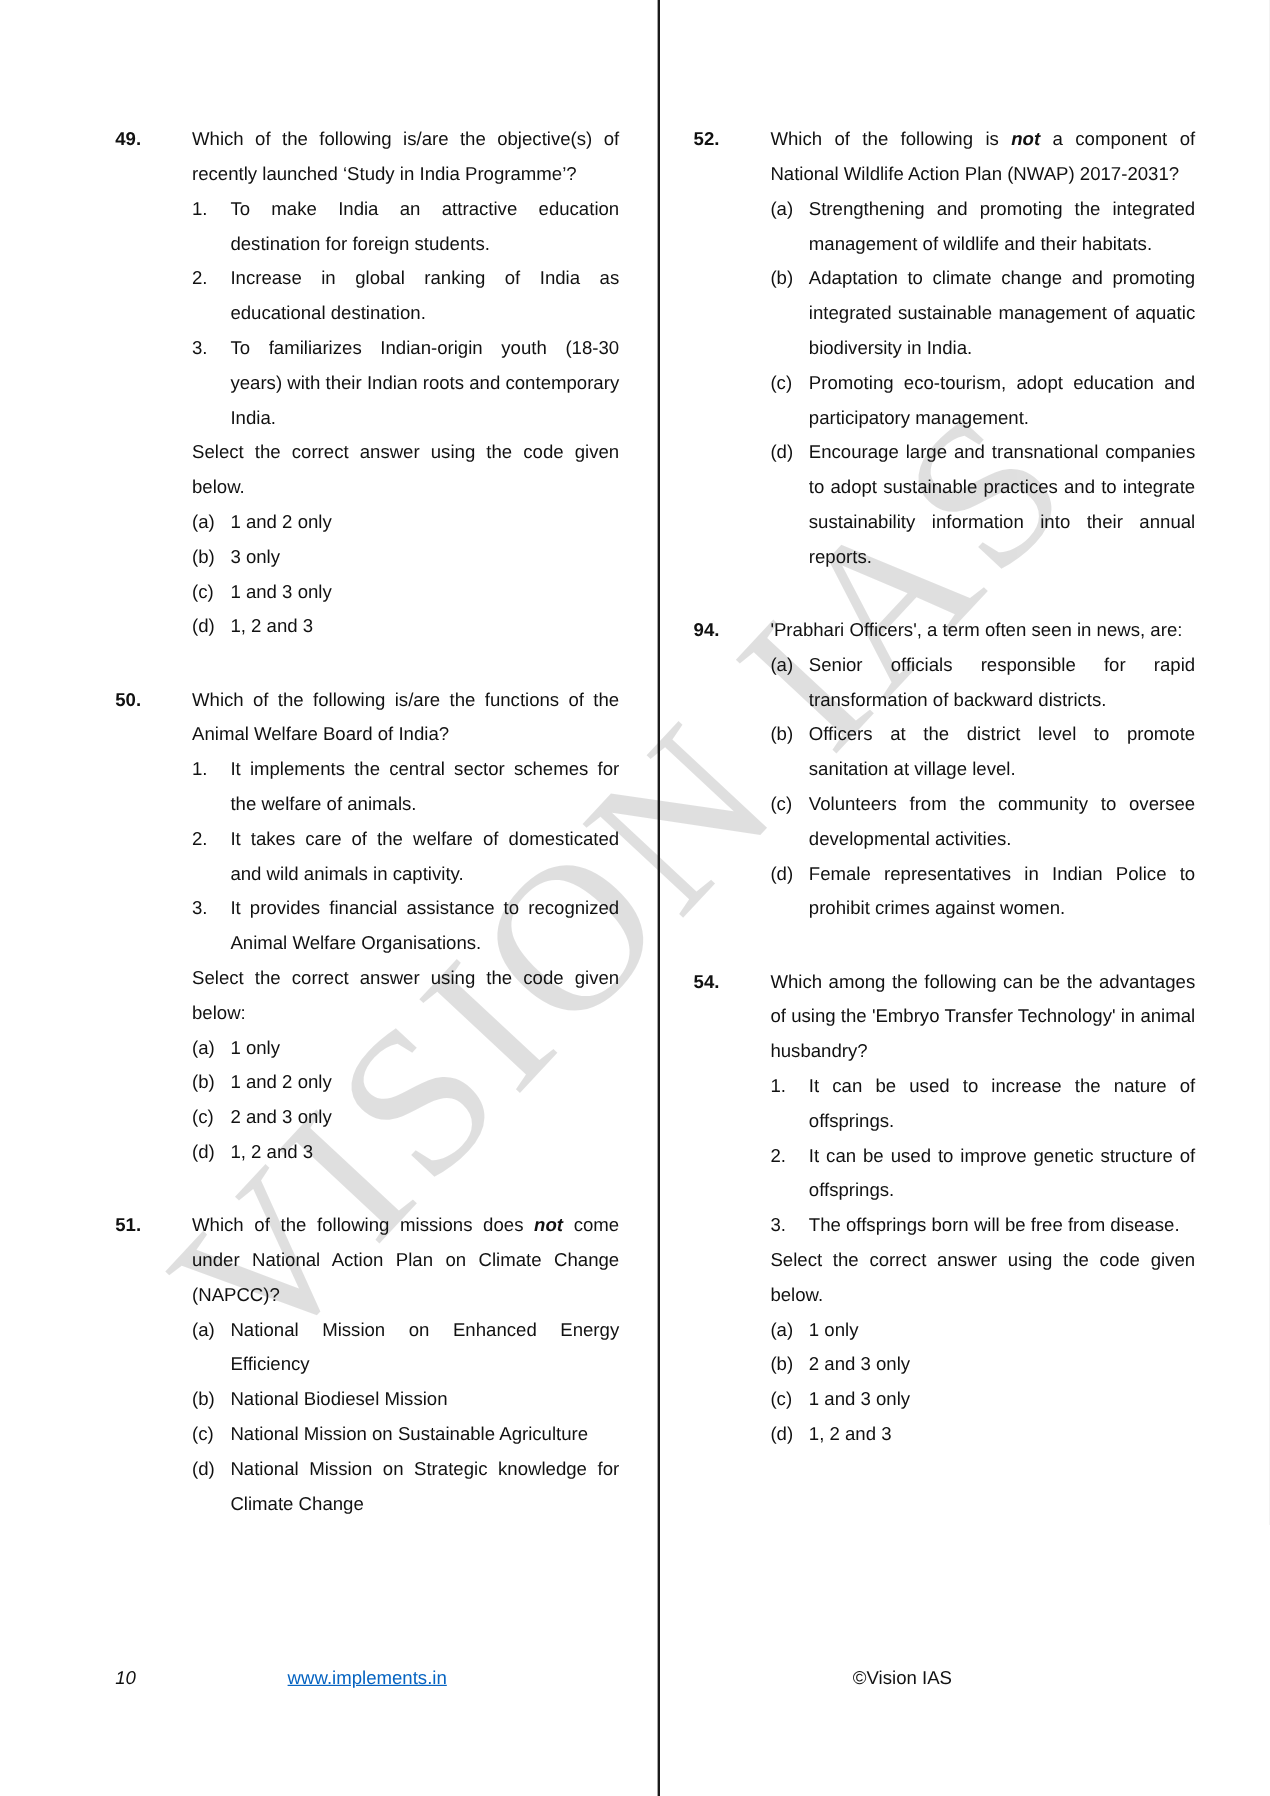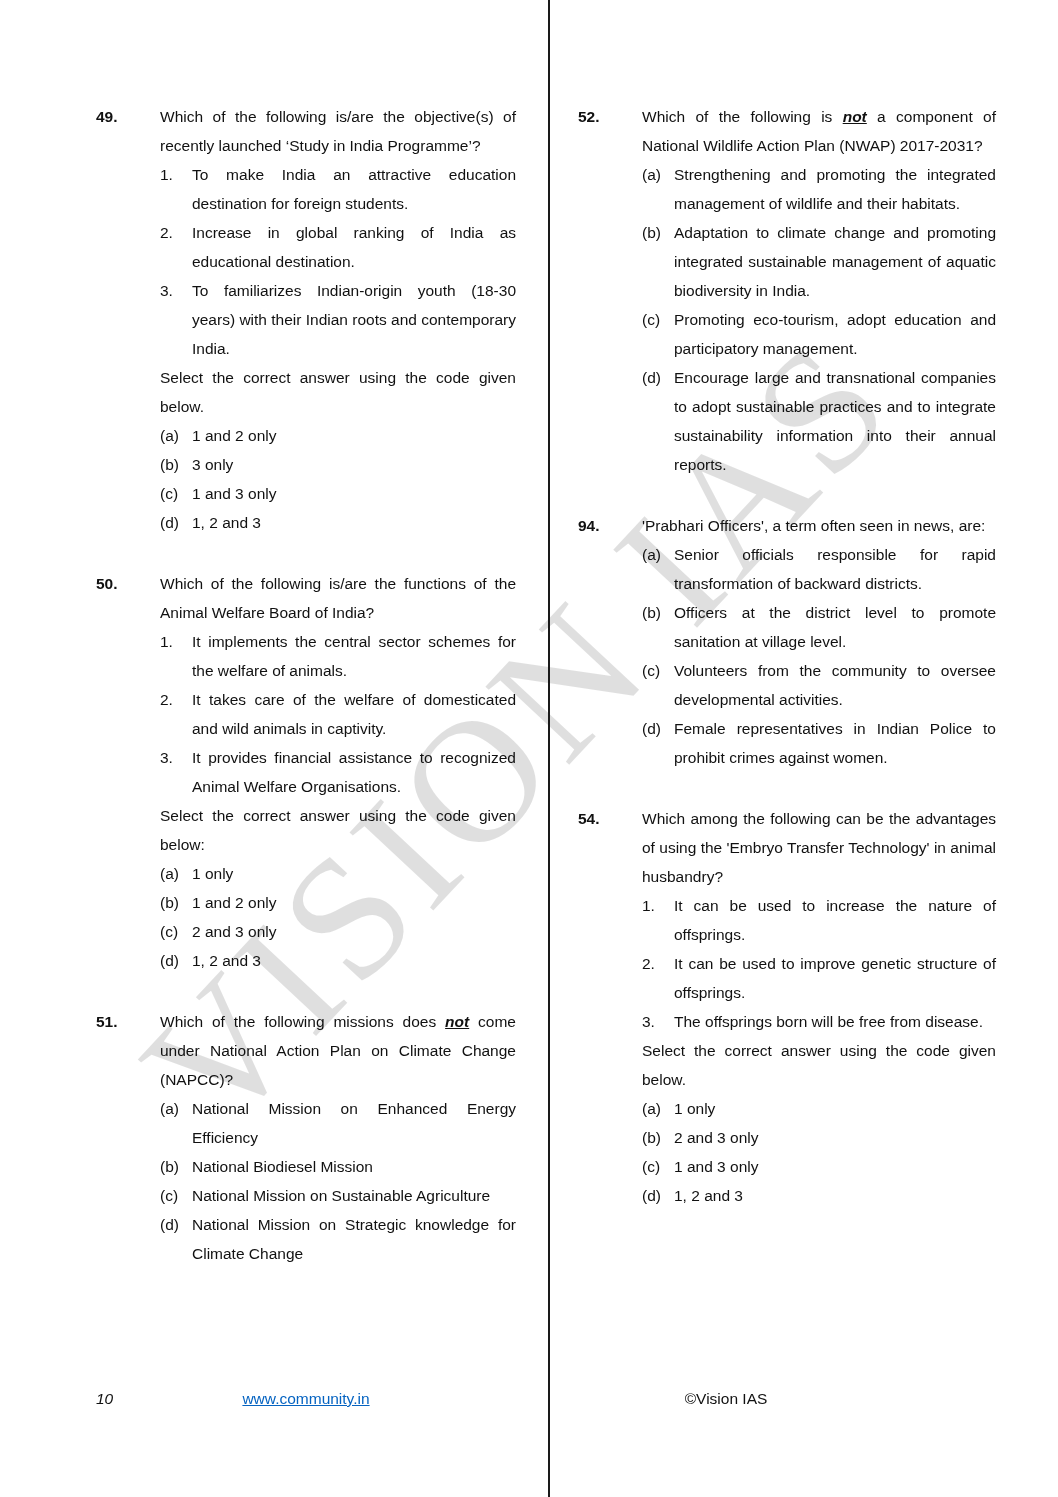--- a/index.html
+++ b/index.html
@@ -41,32 +41,32 @@
     z-index: 2;
   }
   .column { position: absolute; top: 102px; z-index: 1; }
   .column.left  { left: 96px;  width: 420px; }
   .column.right { left: 578px; width: 418px; }
 
   .question { display: flex; margin-bottom: 32px; }
   .q-number { flex: 0 0 64px; font-weight: bold; }
   .q-body   { flex: 1; min-width: 0; }
   .q-stem   { text-align: justify; }
-  .seg-bi   { font-weight: bold; font-style: italic; text-decoration: underline; }
+  .seg-bi   { font-weight: bold; font-style: italic; }
 
   .stmt, .opt { display: flex; }
   .stmt-n, .opt-n { flex: 0 0 32px; }
   .stmt-t, .opt-t { flex: 1; text-align: justify; }
   .select-line { text-align: justify; }
 
   .footer { position: absolute; top: 1384px; left: 0; width: 1058px; height: 30px; z-index: 1; }
   .footer .pagenum   { position: absolute; left: 96px; top: 0; font-style: italic; }
   .footer .link-wrap { position: absolute; left: 96px; width: 420px; text-align: center; top: 0; }
   .footer a { color: #0563c1; text-decoration: underline; }
-  .footer .copy { position: absolute; left: 556px; width: 340px; text-align: center; top: 0; }
+  .footer .copy { position: absolute; left: 582px; width: 340px; text-align: center; top: 0; }
 </style>
 </head>
 <body>
 
 <div class="page">
   <div class="watermark">VISION IAS</div>
   <div class="divider"></div>
 
   <div class="column left">
       <div class="question">
@@ -239,16 +239,16 @@
           <div class="opt">
             <div class="opt-n">(d)</div>
             <div class="opt-t">1, 2 and 3</div>
           </div>
         </div>
       </div>
     </div>
 
   <div class="footer">
     <span class="pagenum">10</span>
-    <span class="link-wrap"><a href="#">www.community.in</a></span>
+    <span class="link-wrap"><a href="#">www.implements.in</a></span>
     <span class="copy">©Vision IAS</span>
   </div>
 </div>
 
 </body></html>

